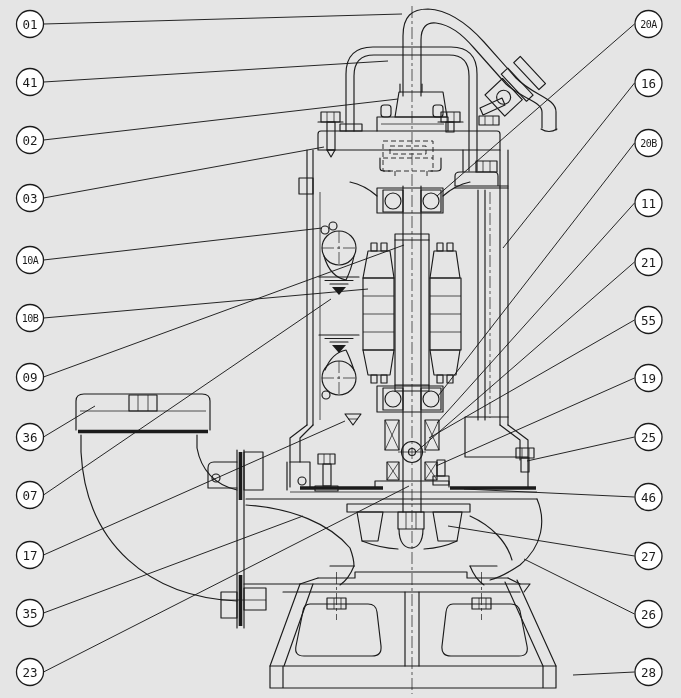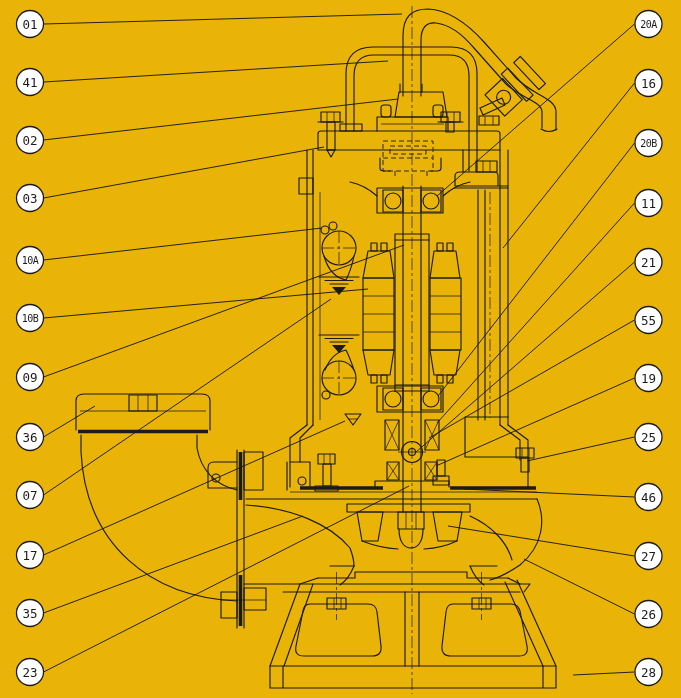--- a/index.html
+++ b/index.html
@@ -1,16 +1,16 @@
 <!DOCTYPE html>
 <html><head>
 <meta charset="utf-8">
 <style>
   html,body{margin:0;padding:0;background:#ffffff;}
-  .stage{width:681px;height:698px;background:#eab308;position:relative;overflow:hidden;}
+  .stage{width:681px;height:698px;background:#e5e5e5;position:relative;overflow:hidden;}
   svg{display:block;}
   
   .ln   {stroke:#1b1b1b;stroke-width:1.15;fill:none;stroke-linecap:round;stroke-linejoin:round;}
   .thin {stroke:#1b1b1b;stroke-width:0.75;fill:none;}
   .thick{stroke:#1b1b1b;stroke-width:3.6;fill:none;}
   .dash {stroke:#1b1b1b;stroke-width:0.9;fill:none;stroke-dasharray:5 3;}
   .cdash{stroke:#1b1b1b;stroke-width:0.7;fill:none;stroke-dasharray:12 3 3 3;}
   .fill {fill:#1b1b1b;stroke:none;}
   .ldr  {stroke:#1b1b1b;stroke-width:0.95;fill:none;}
   .balloon circle{stroke:#1b1b1b;stroke-width:1.3;fill:#ffffff;}

